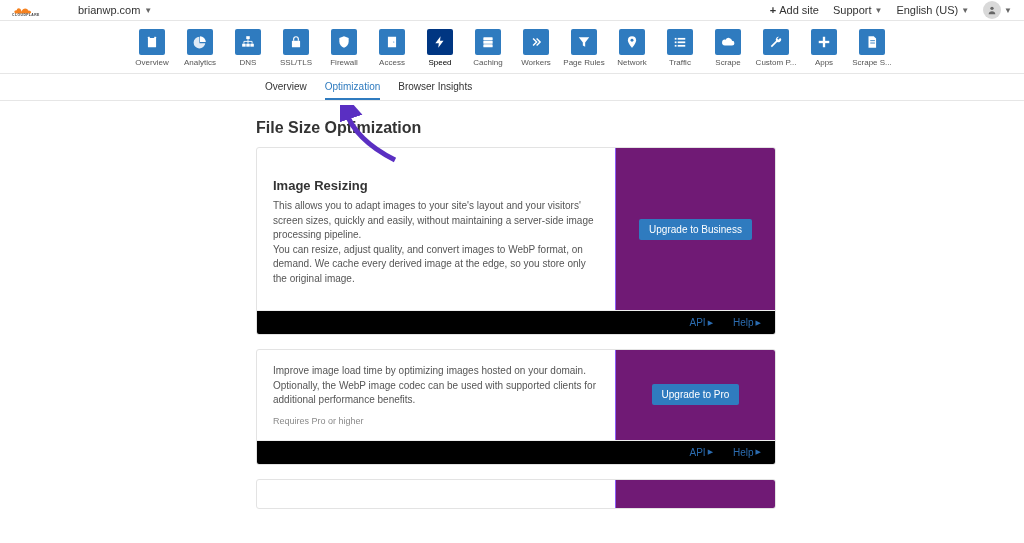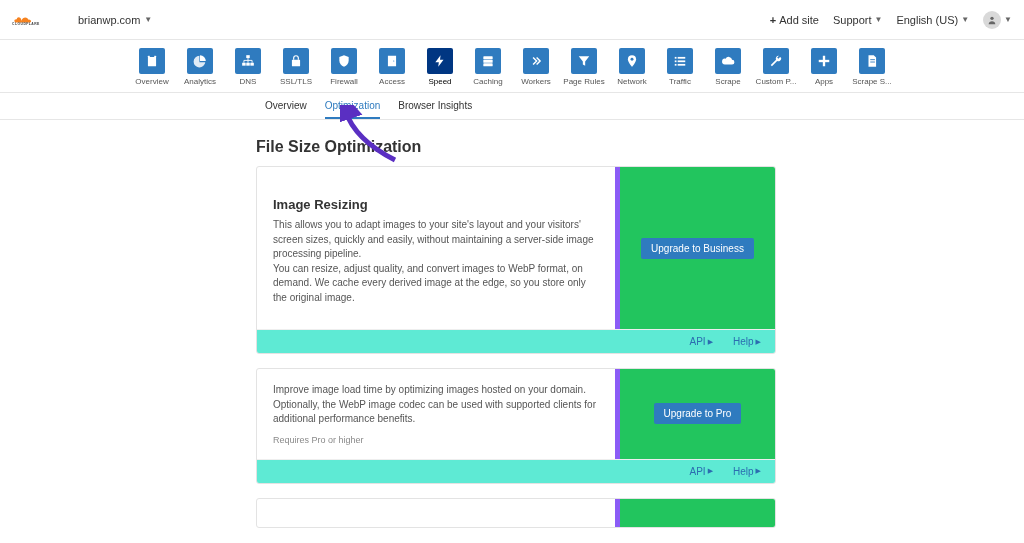--- a/index.html
+++ b/index.html
@@ -1,19 +1,19 @@
 <!DOCTYPE html>
 <html><head>
 <meta charset="utf-8">
 <style>
 * { box-sizing: border-box; margin: 0; padding: 0; }
 body { font-family: -apple-system, BlinkMacSystemFont, "Segoe UI", Helvetica, Arial, sans-serif; background: #fff; color: #333; font-size: 12px; }
 
 
-.topbar { display: flex; align-items: center; height: 40px; border-bottom: 1px solid #e6e6e6; padding: 0 12px; }
+.topbar { display: flex; align-items: center; height: 21px; border-bottom: 1px solid #e6e6e6; padding: 0 12px; }
 .logo { width: 48px; display:flex; align-items:center; }
 .logo svg { width: 46px; }
 .site-select { margin-left: 18px; display:flex; align-items:center; font-size:11px; color:#333; cursor:pointer; }
 .site-select .caret { margin-left:4px; font-size:8px; color:#666; }
 .spacer { flex: 1; }
 .top-right { display:flex; align-items:center; gap:14px; font-size:11px; color:#333; }
 .top-right .item { display:flex; align-items:center; cursor:pointer; gap:3px; }
 .top-right .caret { font-size:8px; color:#666; }
 .plus { font-weight:bold; }
 .avatar { width:18px; height:18px; border-radius:50%; background:#d9d9d9; display:flex; align-items:center; justify-content:center; color:#666; font-size:11px; }
@@ -36,29 +36,29 @@
 
 
 .arrow { position:absolute; left:340px; top:105px; pointer-events:none; }
 
 
 .content { max-width:520px; margin: 18px auto 0 256px; }
 .page-title { font-size:16px; font-weight:600; color:#333; margin-bottom:10px; }
 .card { border:1px solid #e3e3e3; border-radius:3px; margin-bottom:14px; background:#fff; overflow:hidden; }
 .card-body { display:flex; }
 .card-left { flex:1; padding:14px 16px; }
-.card-right { width:160px; background:#22c55e; border-left:5px solid #8b5cf6; display:flex; align-items:center; justify-content:center; flex-direction:column; padding:12px; }
+.card-right { width:160px; background:#701a75; border-left:1px solid #8b5cf6; display:flex; align-items:center; justify-content:center; flex-direction:column; padding:12px; }
 .card-title { font-size:13px; font-weight:600; color:#333; margin-bottom:6px;margin-top:16px; }
 .card-desc { font-size:10px; color:#555; line-height:1.45; margin-bottom:10px; }
 .card-desc.nomb { margin-bottom:0; }
 .note { font-size:10px; color:#555; line-height:1.45; margin-top:6px; }
 .note b { font-weight:600; }
 .requires { font-size:9px; color:#8a8a8a; margin-top:8px; }
 .btn { background:#2f7bbf; color:#fff; font-size:10px; padding:5px 10px; border:none; border-radius:2px; cursor:pointer; }
-.card-footer { border-top:1px solid #eee; display:flex; justify-content:flex-end; gap:20px; padding:6px 14px; font-size:10px; background:#5eead4; }
+.card-footer { border-top:1px solid #eee; display:flex; justify-content:flex-end; gap:20px; padding:6px 14px; font-size:10px; background:#000000; }
 .card-footer .link { color:#2b6cb0; cursor:pointer; display:flex; align-items:center; gap:2px; }
 .card-footer .link .tri { font-size:7px; }
 
 </style>
 </head>
 <body>
 
 <div class="topbar">
   <div class="logo">
     <svg viewBox="0 0 96 30">

